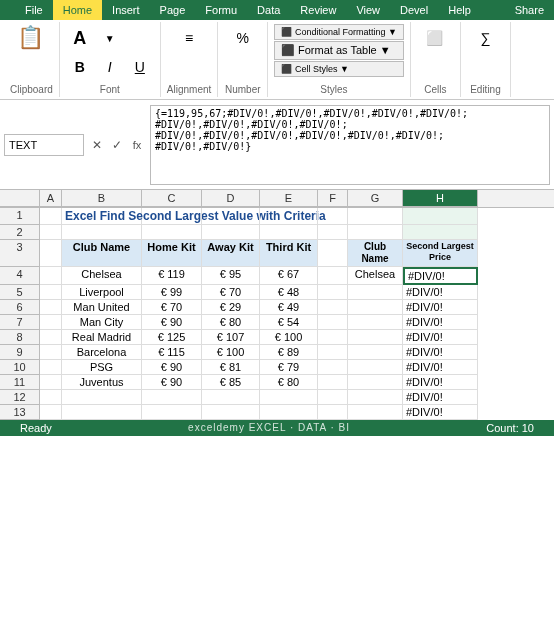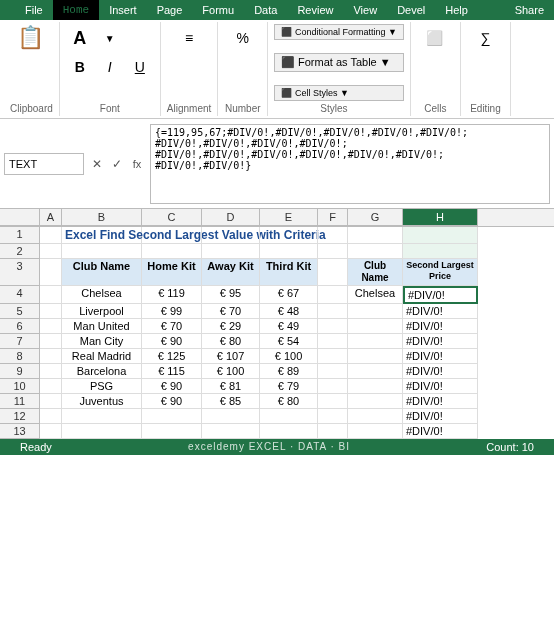--- a/index.html
+++ b/index.html
@@ -2,26 +2,26 @@
 <html><head>
   <meta charset="utf-8">
   <style>
     * { margin: 0; padding: 0; box-sizing: border-box; }
     body { font-family: 'Segoe UI', Arial, sans-serif; font-size: 12px; background: #fff; width: 554px; height: 625px; overflow: hidden; }
 
     
     .ribbon { background: #217346; }
     .ribbon-tabs { display: flex; background: #217346; padding-left: 15px; }
     .ribbon-tab { padding: 4px 10px; color: #fff; font-size: 11px; cursor: pointer; }
-    .ribbon-tab.active { background: #000000; color: #217346; font-family: Liberation Mono, monospace; }
+    .ribbon-tab.active { background: #fde047; color: #217346; }
     .ribbon-body { background: #fff; border-bottom: 1px solid #c8c8c8; padding: 2px 4px; display: flex; align-items: stretch; min-height: 80px; }
     .ribbon-group { display: flex; flex-direction: column; align-items: center; justify-content: space-between; padding: 2px 6px; border-right: 1px solid #ddd; min-width: 50px; }
     .ribbon-group-label { font-size: 10px; color: #666; margin-top: 2px; }
     .ribbon-icon { width: 28px; height: 28px; display: flex; align-items: center; justify-content: center; border-radius: 2px; cursor: pointer; font-size: 14px; }
-    .styles-group-content { display: flex; flex-direction: column; gap: 13px; }
+    .styles-group-content { display: flex; flex-direction: column; gap: 1px; }
     .styles-btn { font-size: 10px; padding: 2px 6px; border: 1px solid #bbb; background: #f0f0f0; cursor: pointer; white-space: nowrap; display: flex; align-items: center; gap: 4px; }
     .styles-group-label { font-size: 10px; color: #666; margin-top: 2px; text-align: center; margin-left: 46px; }
 
     
     .formula-bar { display: flex; align-items: center; border-bottom: 1px solid #bbb; padding: 2px 4px; background: #fff; height: 90px; }
     .name-box { width: 80px; border: 1px solid #bbb; padding: 2px 4px; font-size: 11px; margin-right: 4px; height: 22px; }
     .formula-btns { display: flex; gap: 2px; margin-right: 4px; }
     .formula-btn { width: 18px; height: 22px; border: none; background: none; cursor: pointer; font-size: 12px; color: #555; }
     .formula-input { flex: 1; border: 1px solid #bbb; padding: 2px 4px; font-size: 11px; height: auto; min-height: 22px; font-family: Consolas, monospace; font-size: 10px; color: #000; background: #fff; resize: none; }
 

